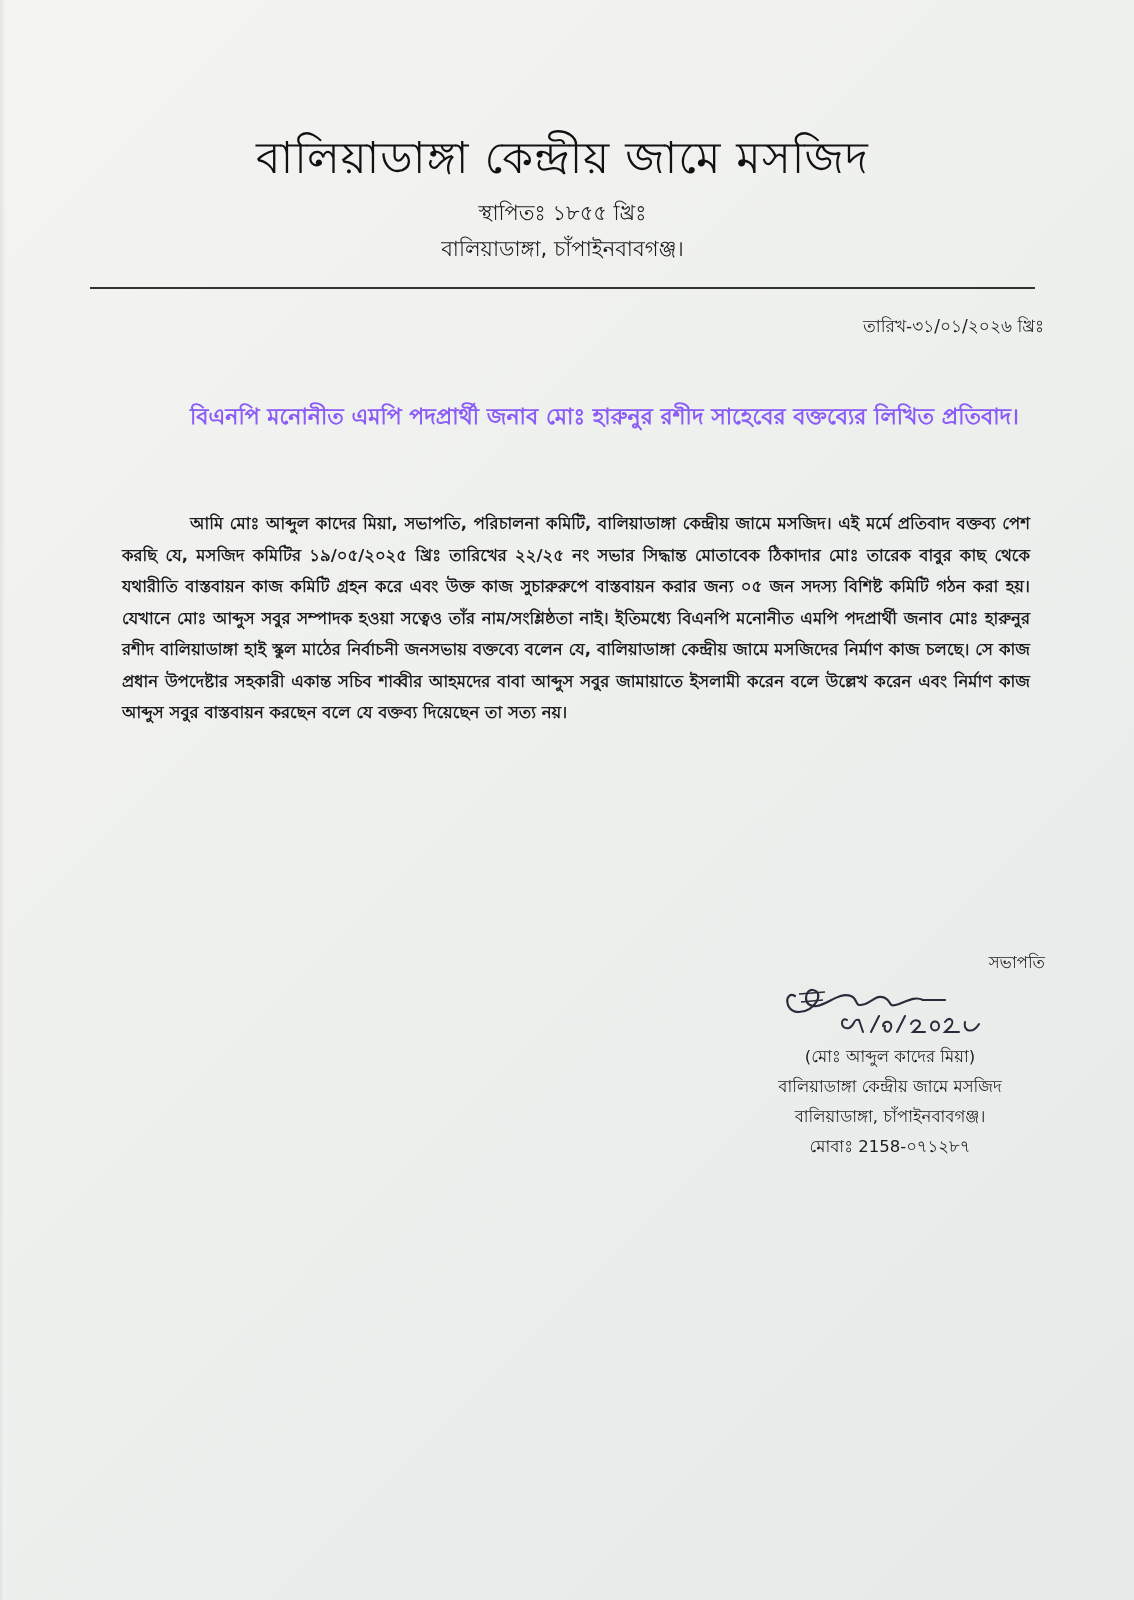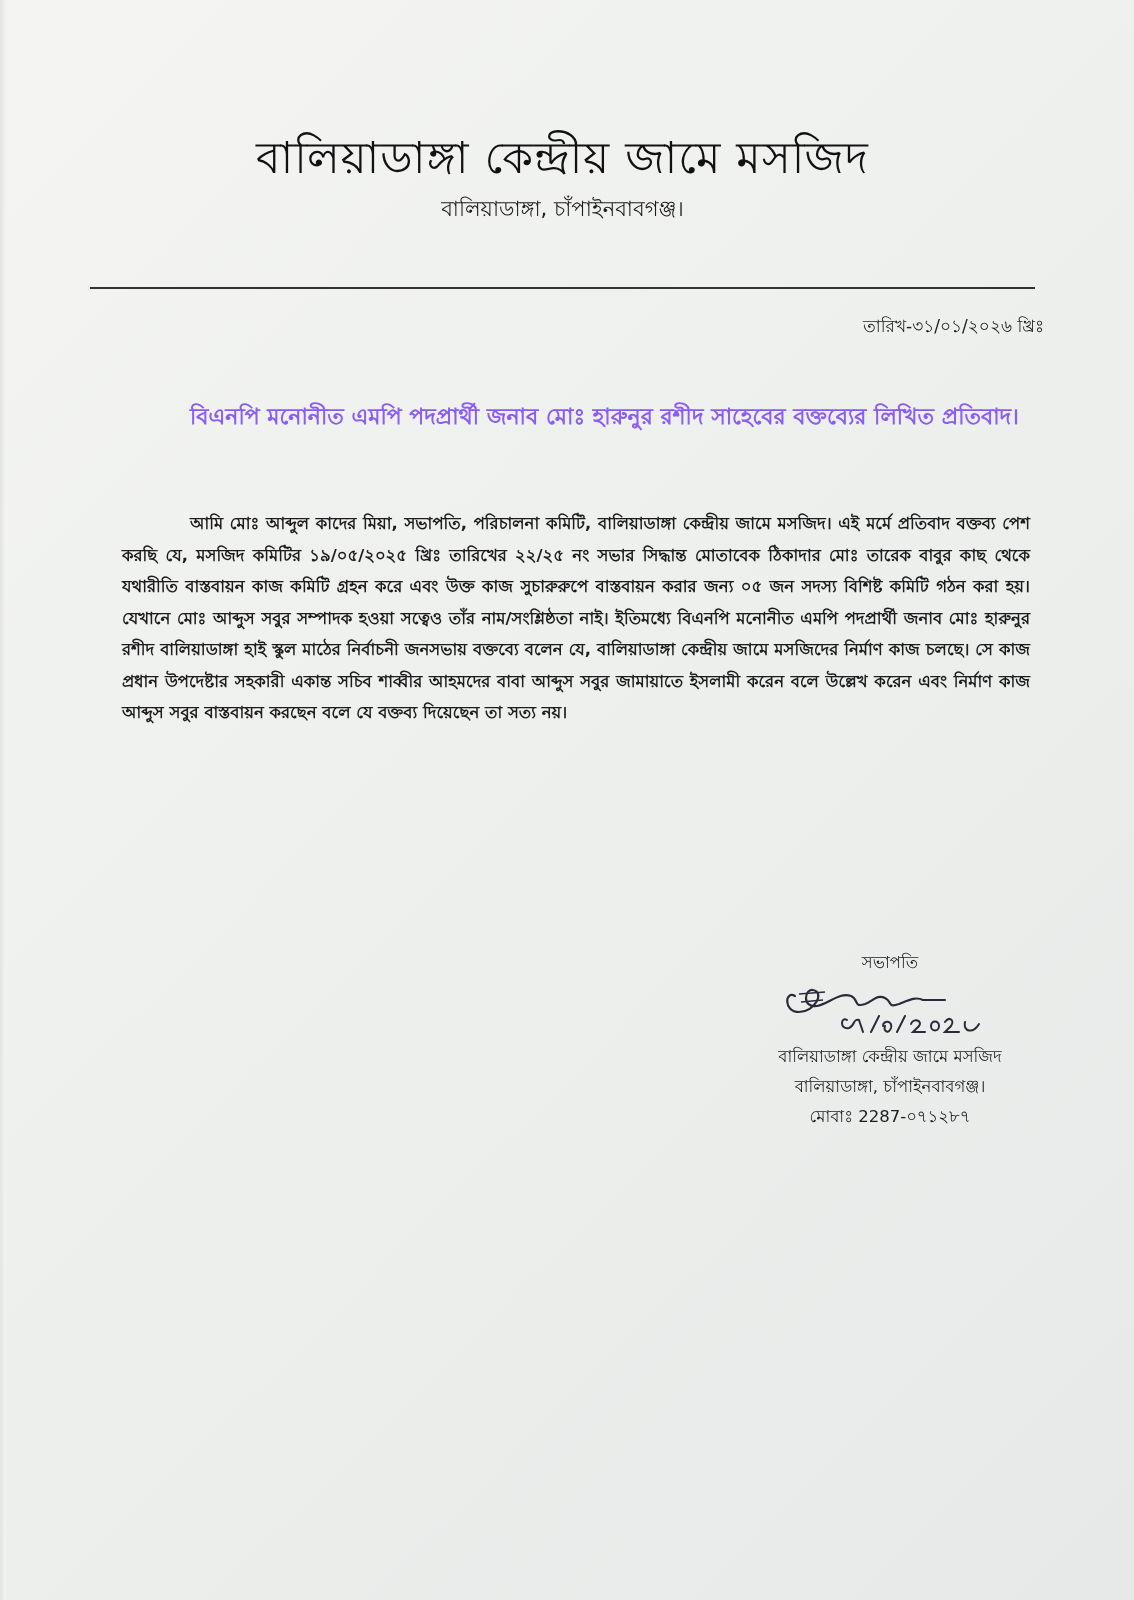--- a/index.html
+++ b/index.html
@@ -93,20 +93,21 @@
     .signature-block {
       position: absolute;
       left: 735px; top: 948px;
       width: 310px;
       text-align: center;
       font-size: 16.5px;
       line-height: 30px;
     }
     .sig-title {
       margin-bottom: 4px;
+      text-align: right;
     }
     .signature-scribble {
       position: relative;
       height: 58px;
       margin-bottom: 2px;
     }
     .signature-scribble svg {
       position: absolute;
       left: 20px; top: 0;
     }
@@ -116,20 +117,21 @@
     .sig-phone { }
   </style>
 </head>
 <body>
 
 <div class="page">
   <div class="edge-left"></div>
 
   <div class="header">
     <h1 class="title">বালিয়াডাঙ্গা কেন্দ্রীয় জামে মসজিদ</h1>
+    <div class="established">স্থাপিতঃ ১৮৫৫ খ্রিঃ</div>
     <div class="location">বালিয়াডাঙ্গা, চাঁপাইনবাবগঞ্জ।</div>
   </div>
 
   <div class="rule"></div>
 
   <div class="date">তারিখ-৩১/০১/২০২৬ খ্রিঃ</div>
 
   <div class="subject">বিএনপি মনোনীত এমপি পদপ্রার্থী জনাব মোঃ হারুনুর রশীদ সাহেবের বক্তব্যের লিখিত প্রতিবাদ।</div>
 
   <div class="body-text">
@@ -138,17 +140,18 @@
 
   <div class="signature-block">
     <div class="sig-title">সভাপতি</div>
     <div class="signature-scribble">
       <svg width="260" height="58" viewBox="0 0 260 58">
         <path d="M40 14 C 30 8, 28 30, 44 30 C 60 30, 70 10, 58 8 C 50 6, 46 26, 62 24 C 74 22, 84 10, 96 14 C 104 17, 98 26, 110 22 C 118 19, 122 12, 130 16 C 138 20, 132 26, 144 22 C 152 19, 160 14, 168 18 L 190 18" fill="none" stroke="#2a2a3a" stroke-width="2.2" stroke-linecap="round"></path>
         <path d="M44 12 L 70 10 M 46 20 L 68 18" fill="none" stroke="#2a2a3a" stroke-width="1.6"></path>
         <path d="M92 38 C 86 34, 84 48, 94 46 C 100 44, 98 36, 104 38 L 108 50 M 116 50 L 124 34 M 128 44 C 128 38, 138 38, 136 46 C 134 52, 128 50, 130 44 M 142 50 L 150 34 M 156 42 C 158 36, 168 38, 164 44 L 158 50 L 170 50 M 176 44 C 176 38, 184 38, 184 44 C 184 50, 176 50, 176 44 M 190 40 C 194 34, 200 38, 196 44 L 190 50 L 204 50 M 210 40 C 208 50, 218 52, 224 42" fill="none" stroke="#2a2a3a" stroke-width="2" stroke-linecap="round"></path>
       </svg>
     </div>
+    <div class="sig-name">(মোঃ আব্দুল কাদের মিয়া)</div>
     <div class="sig-org">বালিয়াডাঙ্গা কেন্দ্রীয় জামে মসজিদ</div>
     <div class="sig-loc">বালিয়াডাঙ্গা, চাঁপাইনবাবগঞ্জ।</div>
-    <div class="sig-phone">মোবাঃ 2287-০৭১২৮৭</div>
+    <div class="sig-phone">মোবাঃ 2158-০৭১২৮৭</div>
   </div>
 </div>
 
 </body></html>

